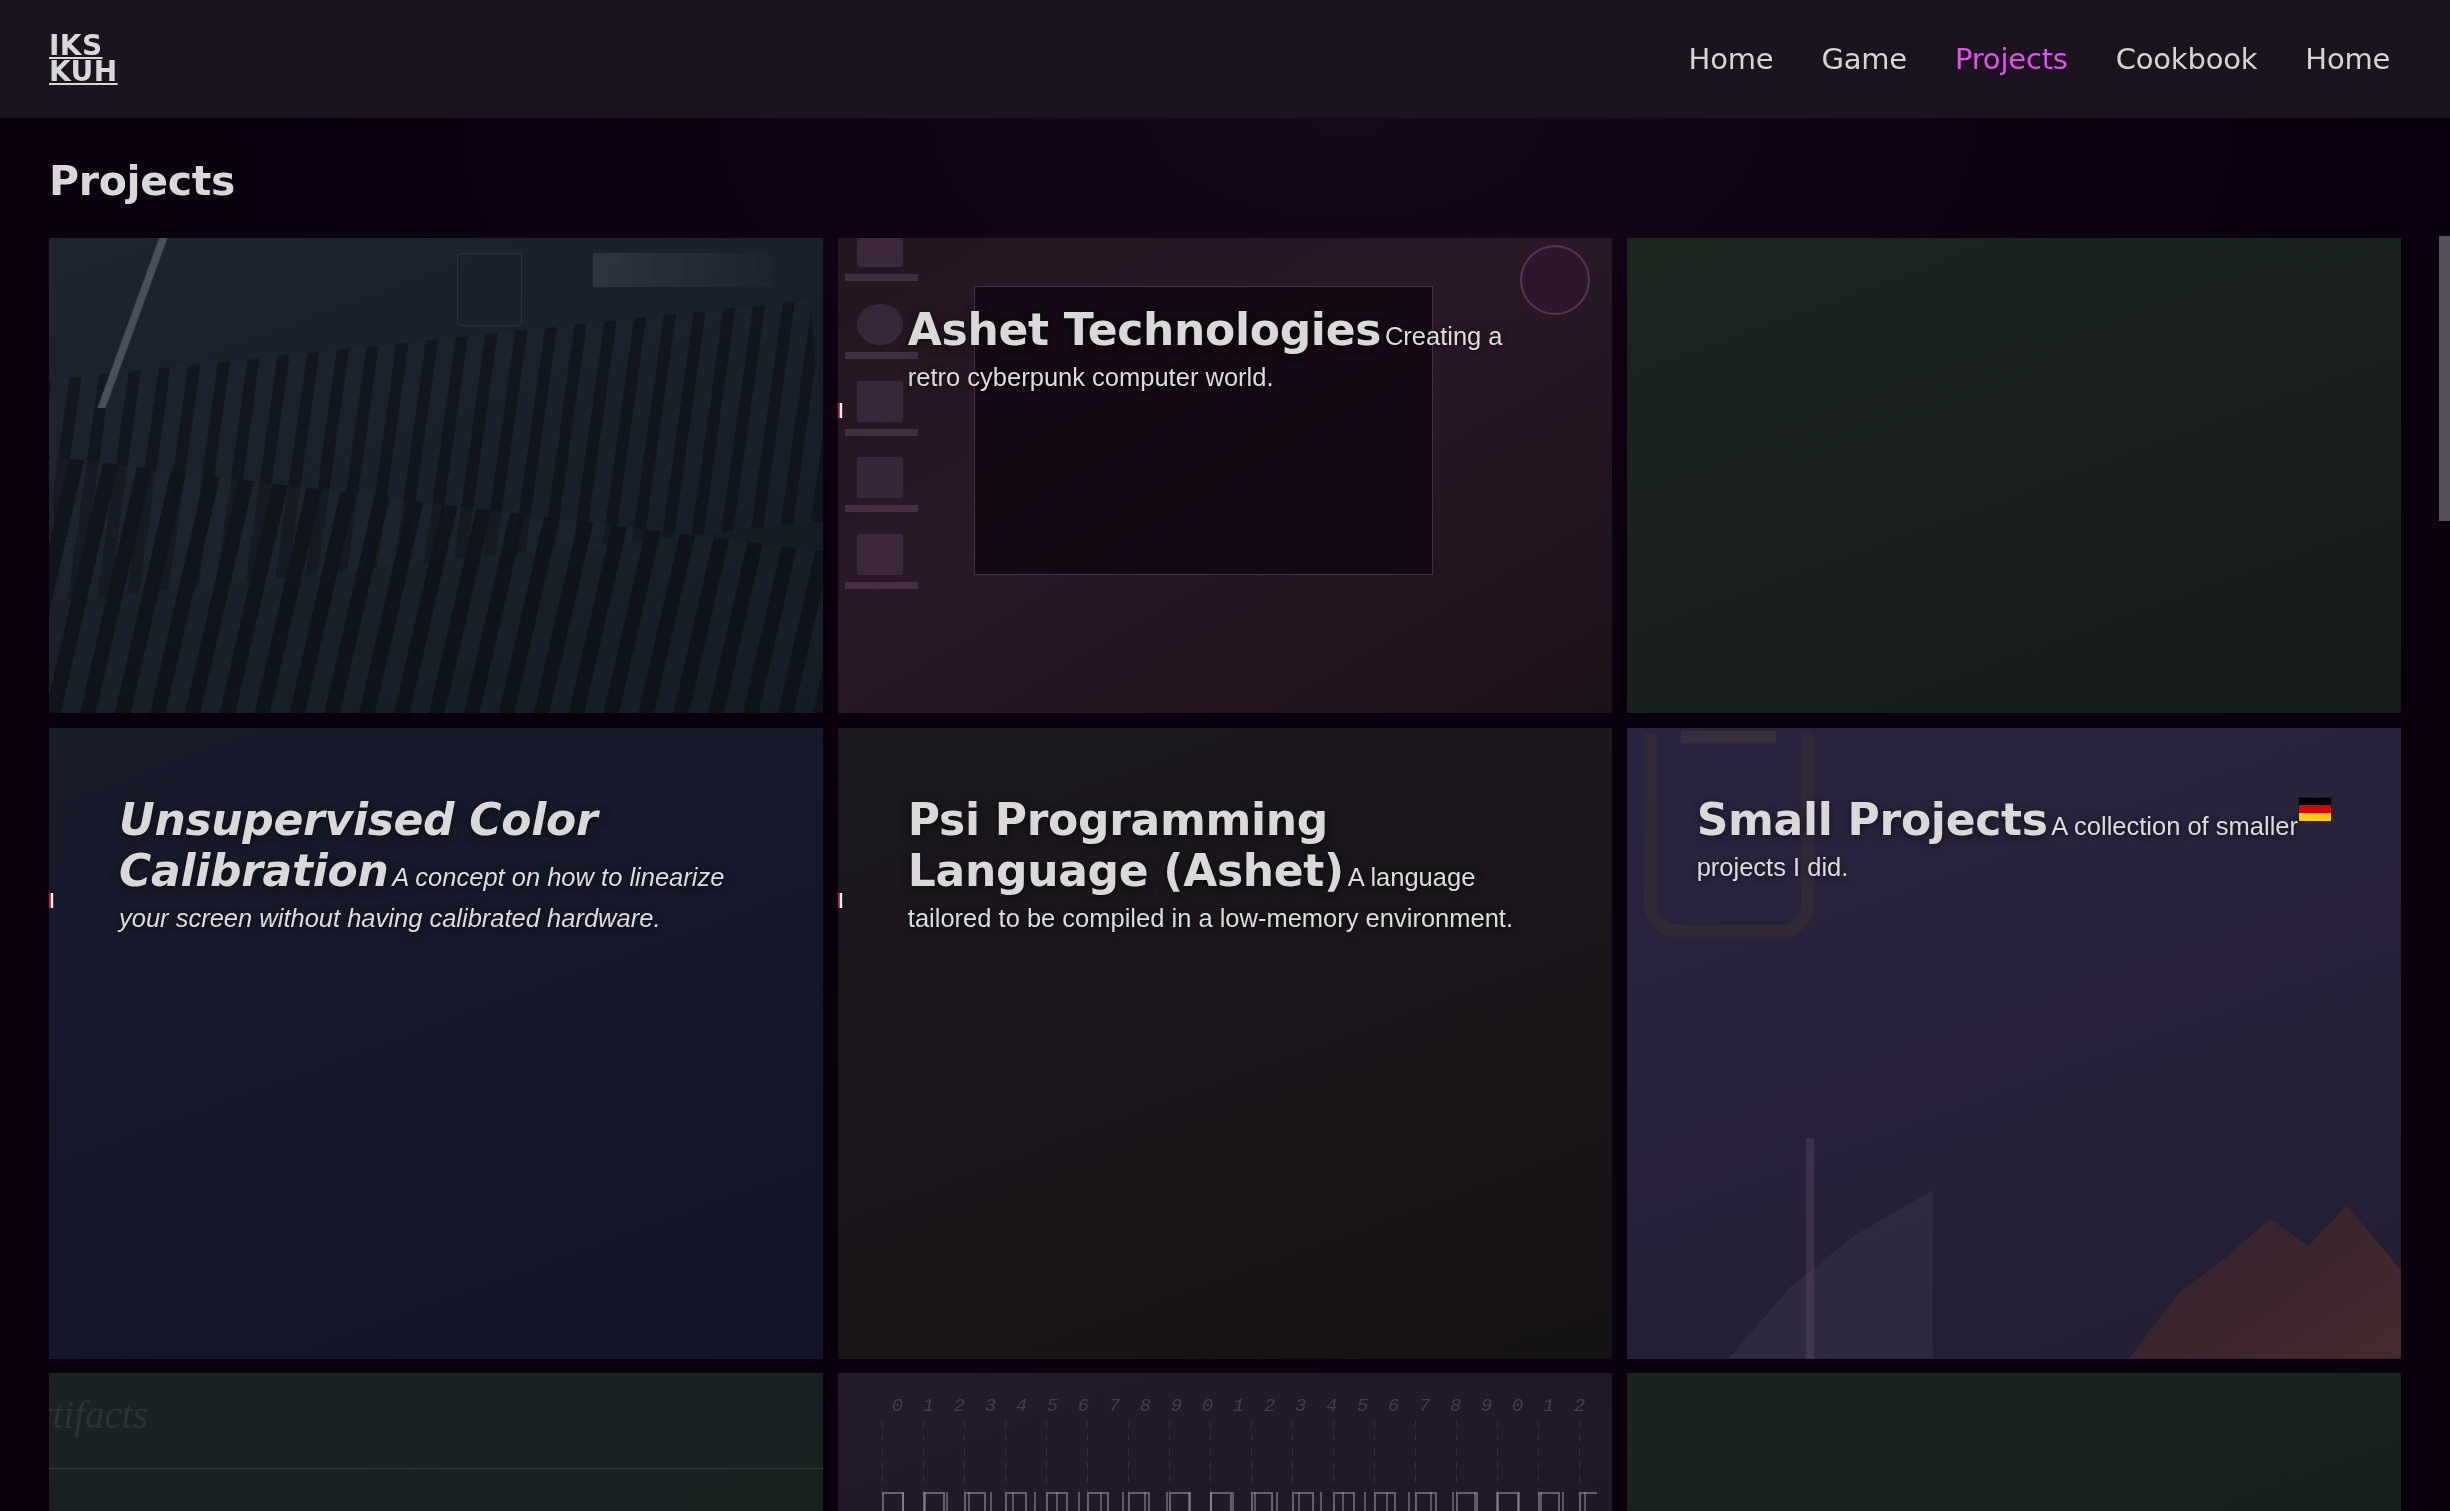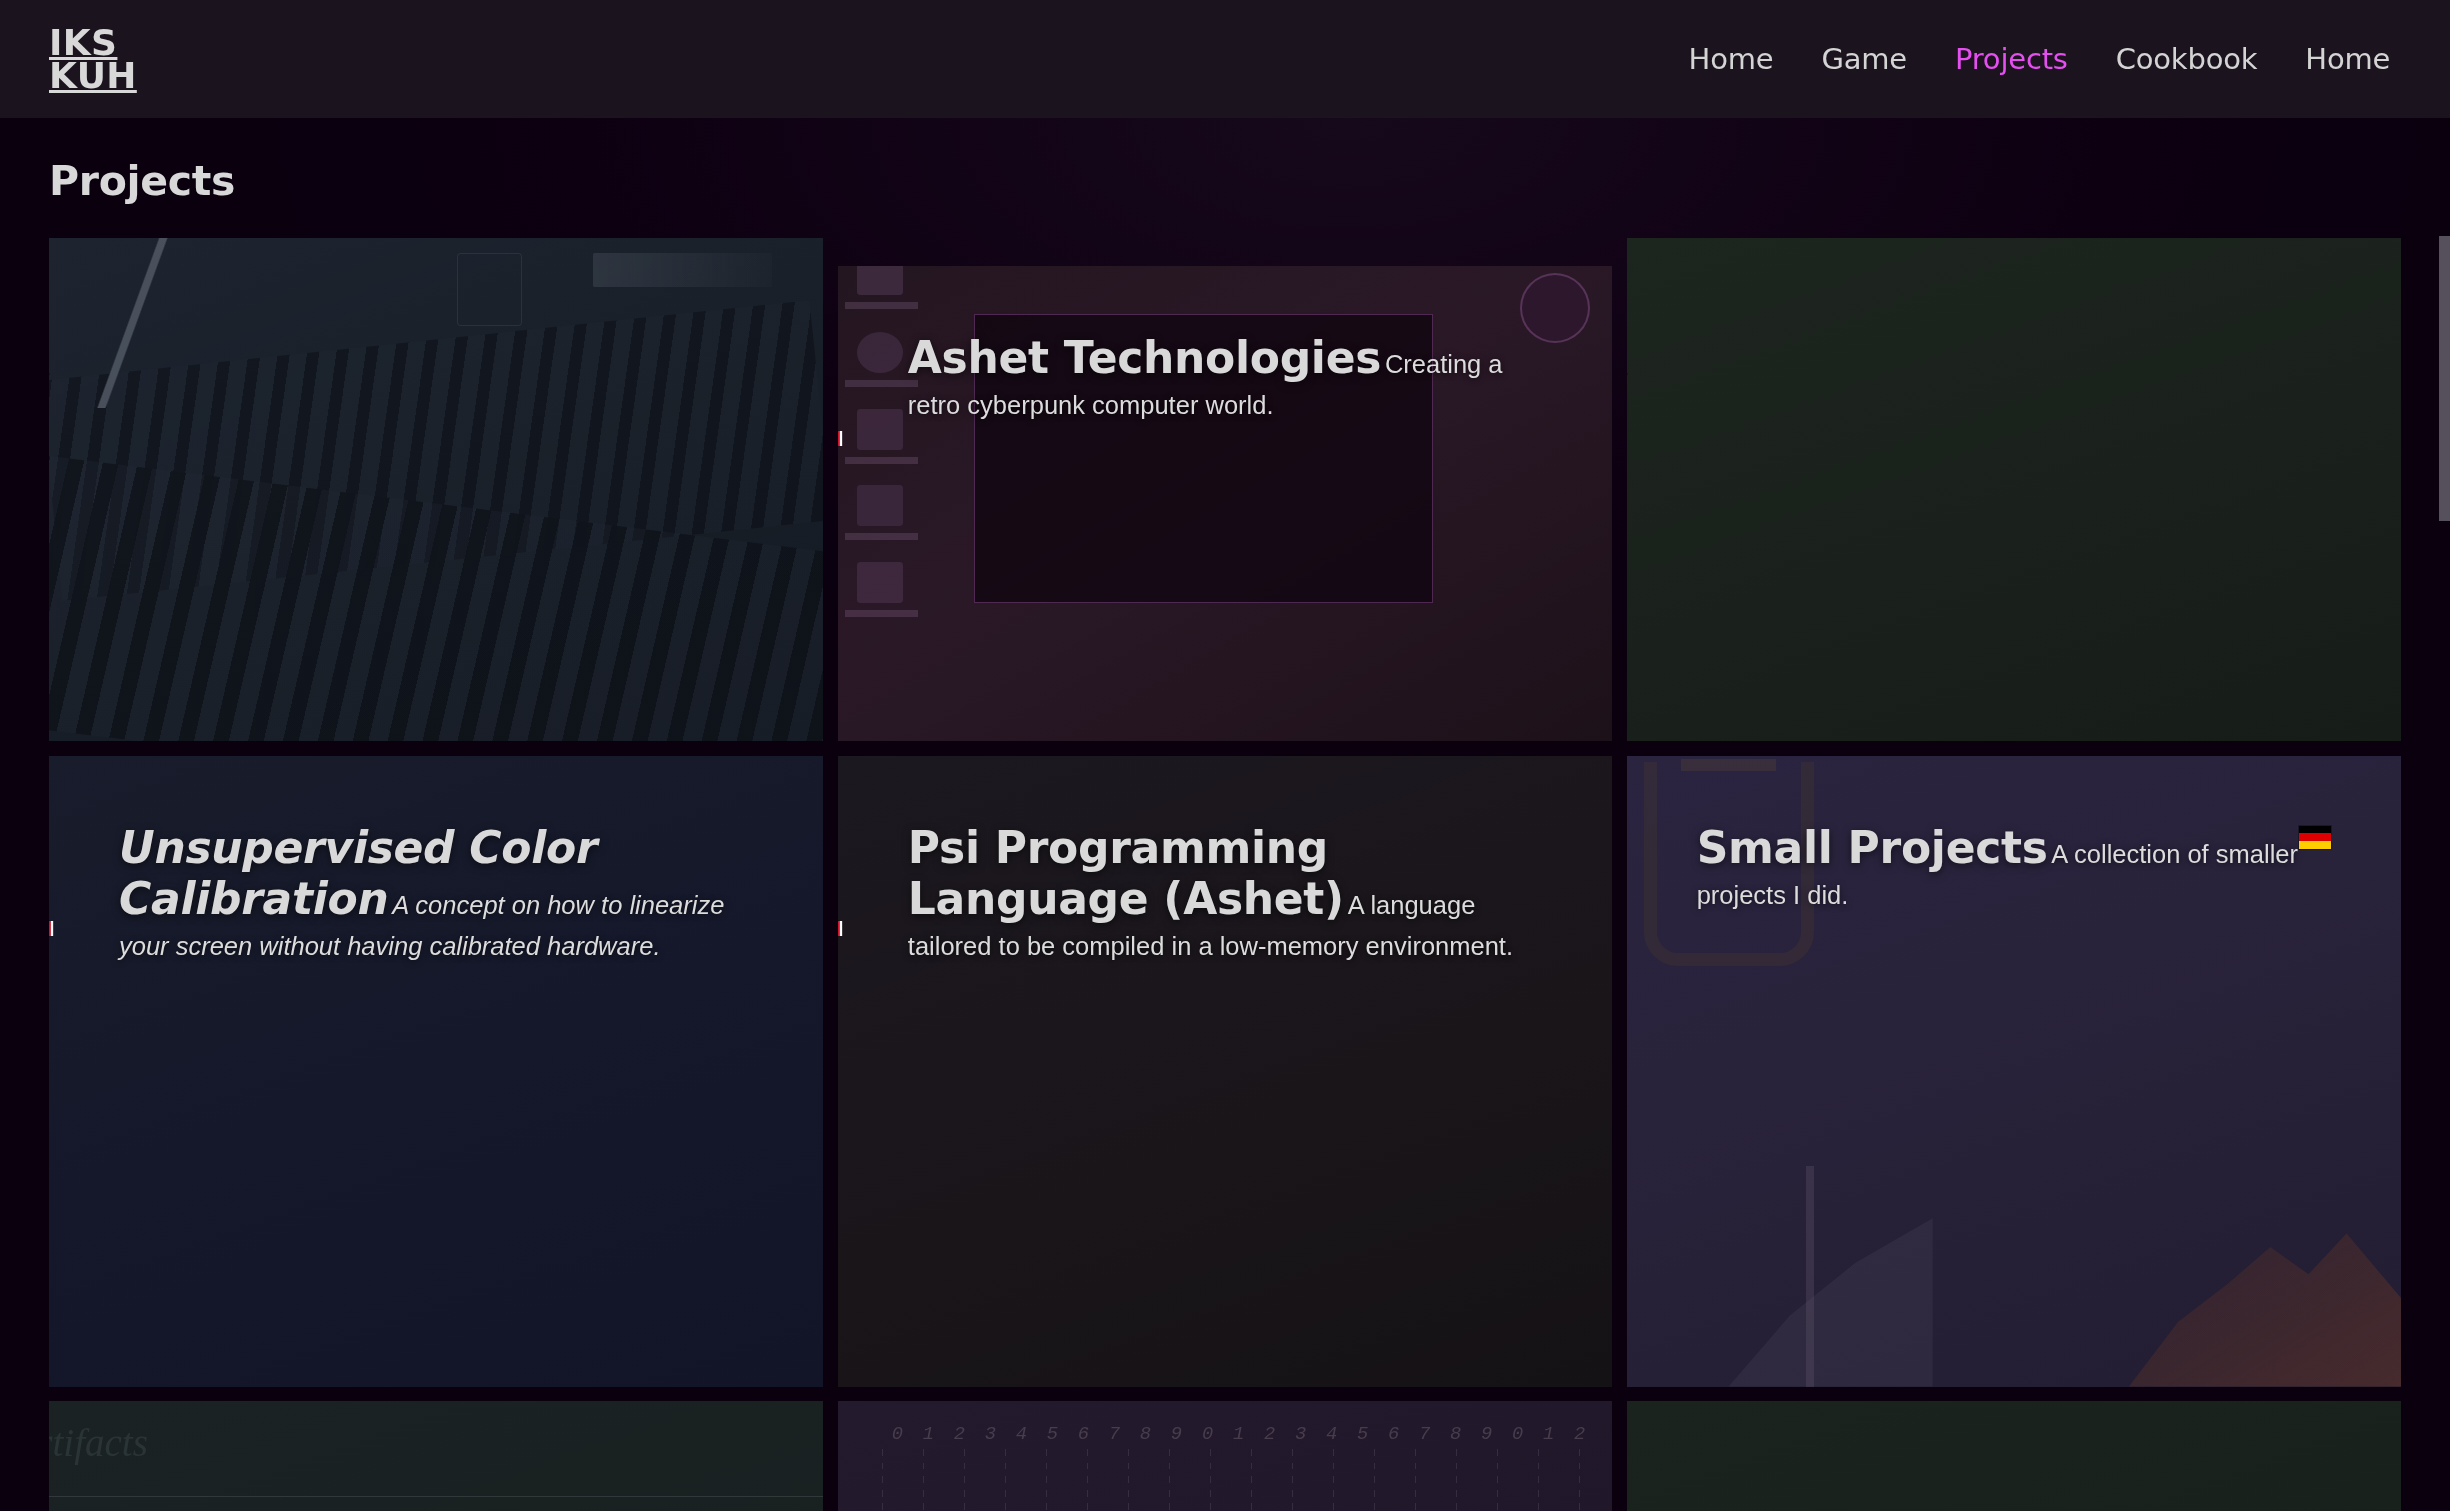--- a/index.html
+++ b/index.html
@@ -18,21 +18,21 @@
     height: 118px;
     background: #1b141f;
     display: flex;
     align-items: center;
     justify-content: space-between;
     padding: 0 53px 0 49px;
   }
   .logo {
     font-family: "DejaVu Sans", sans-serif;
     font-weight: bold;
-    font-size: 36px;
+    font-size: 28px;
     line-height: 0.93;
     letter-spacing: 0.4px;
     color: #d8d8d8;
     text-transform: uppercase;
     user-select: none;
   }
   .logo span { display: block; }
 
   .main-nav {
     display: flex;
@@ -124,21 +124,21 @@
     line-height: 1.62;
     color: #dcdcdc;
     max-width: 561px;
     text-shadow: 0 0.9px 6.8px rgba(0,0,0,0.6);
   }
 
   
   .bg-gamejam {
     background: linear-gradient(160deg, #1d2430 0%, #1a2029 40%, #141a22 100%);
   }
-  .bg-ashet   { background: linear-gradient(150deg, #241620 0%, #2a1827 45%, #1d1119 100%); margin-top: 28px; }
+  .bg-ashet   { background: linear-gradient(150deg, #241620 0%, #2a1827 45%, #1d1119 100%); }
   .bg-postal  { background: linear-gradient(160deg, #1d251f 0%, #1a211c 55%, #161c18 100%); }
   .bg-color   { background: linear-gradient(160deg, #191c2b 0%, #15182a 50%, #121428 100%); font-style: italic; }
   .bg-small   { background: linear-gradient(160deg, #2b2440 0%, #272138 60%, #221d32 100%); }
   .bg-psi     { background: linear-gradient(160deg, #1c1820 0%, #191519 60%, #151215 100%); }
   .bg-zart    { background: linear-gradient(160deg, #1b2224 0%, #18201f 100%); }
   .bg-wave    { background: linear-gradient(160deg, #241a2e 0%, #1f1628 100%); }
   .bg-live    { background: linear-gradient(160deg, #1a231d 0%, #17201a 100%); }
 
   
   .art { position: absolute; inset: 0; }

